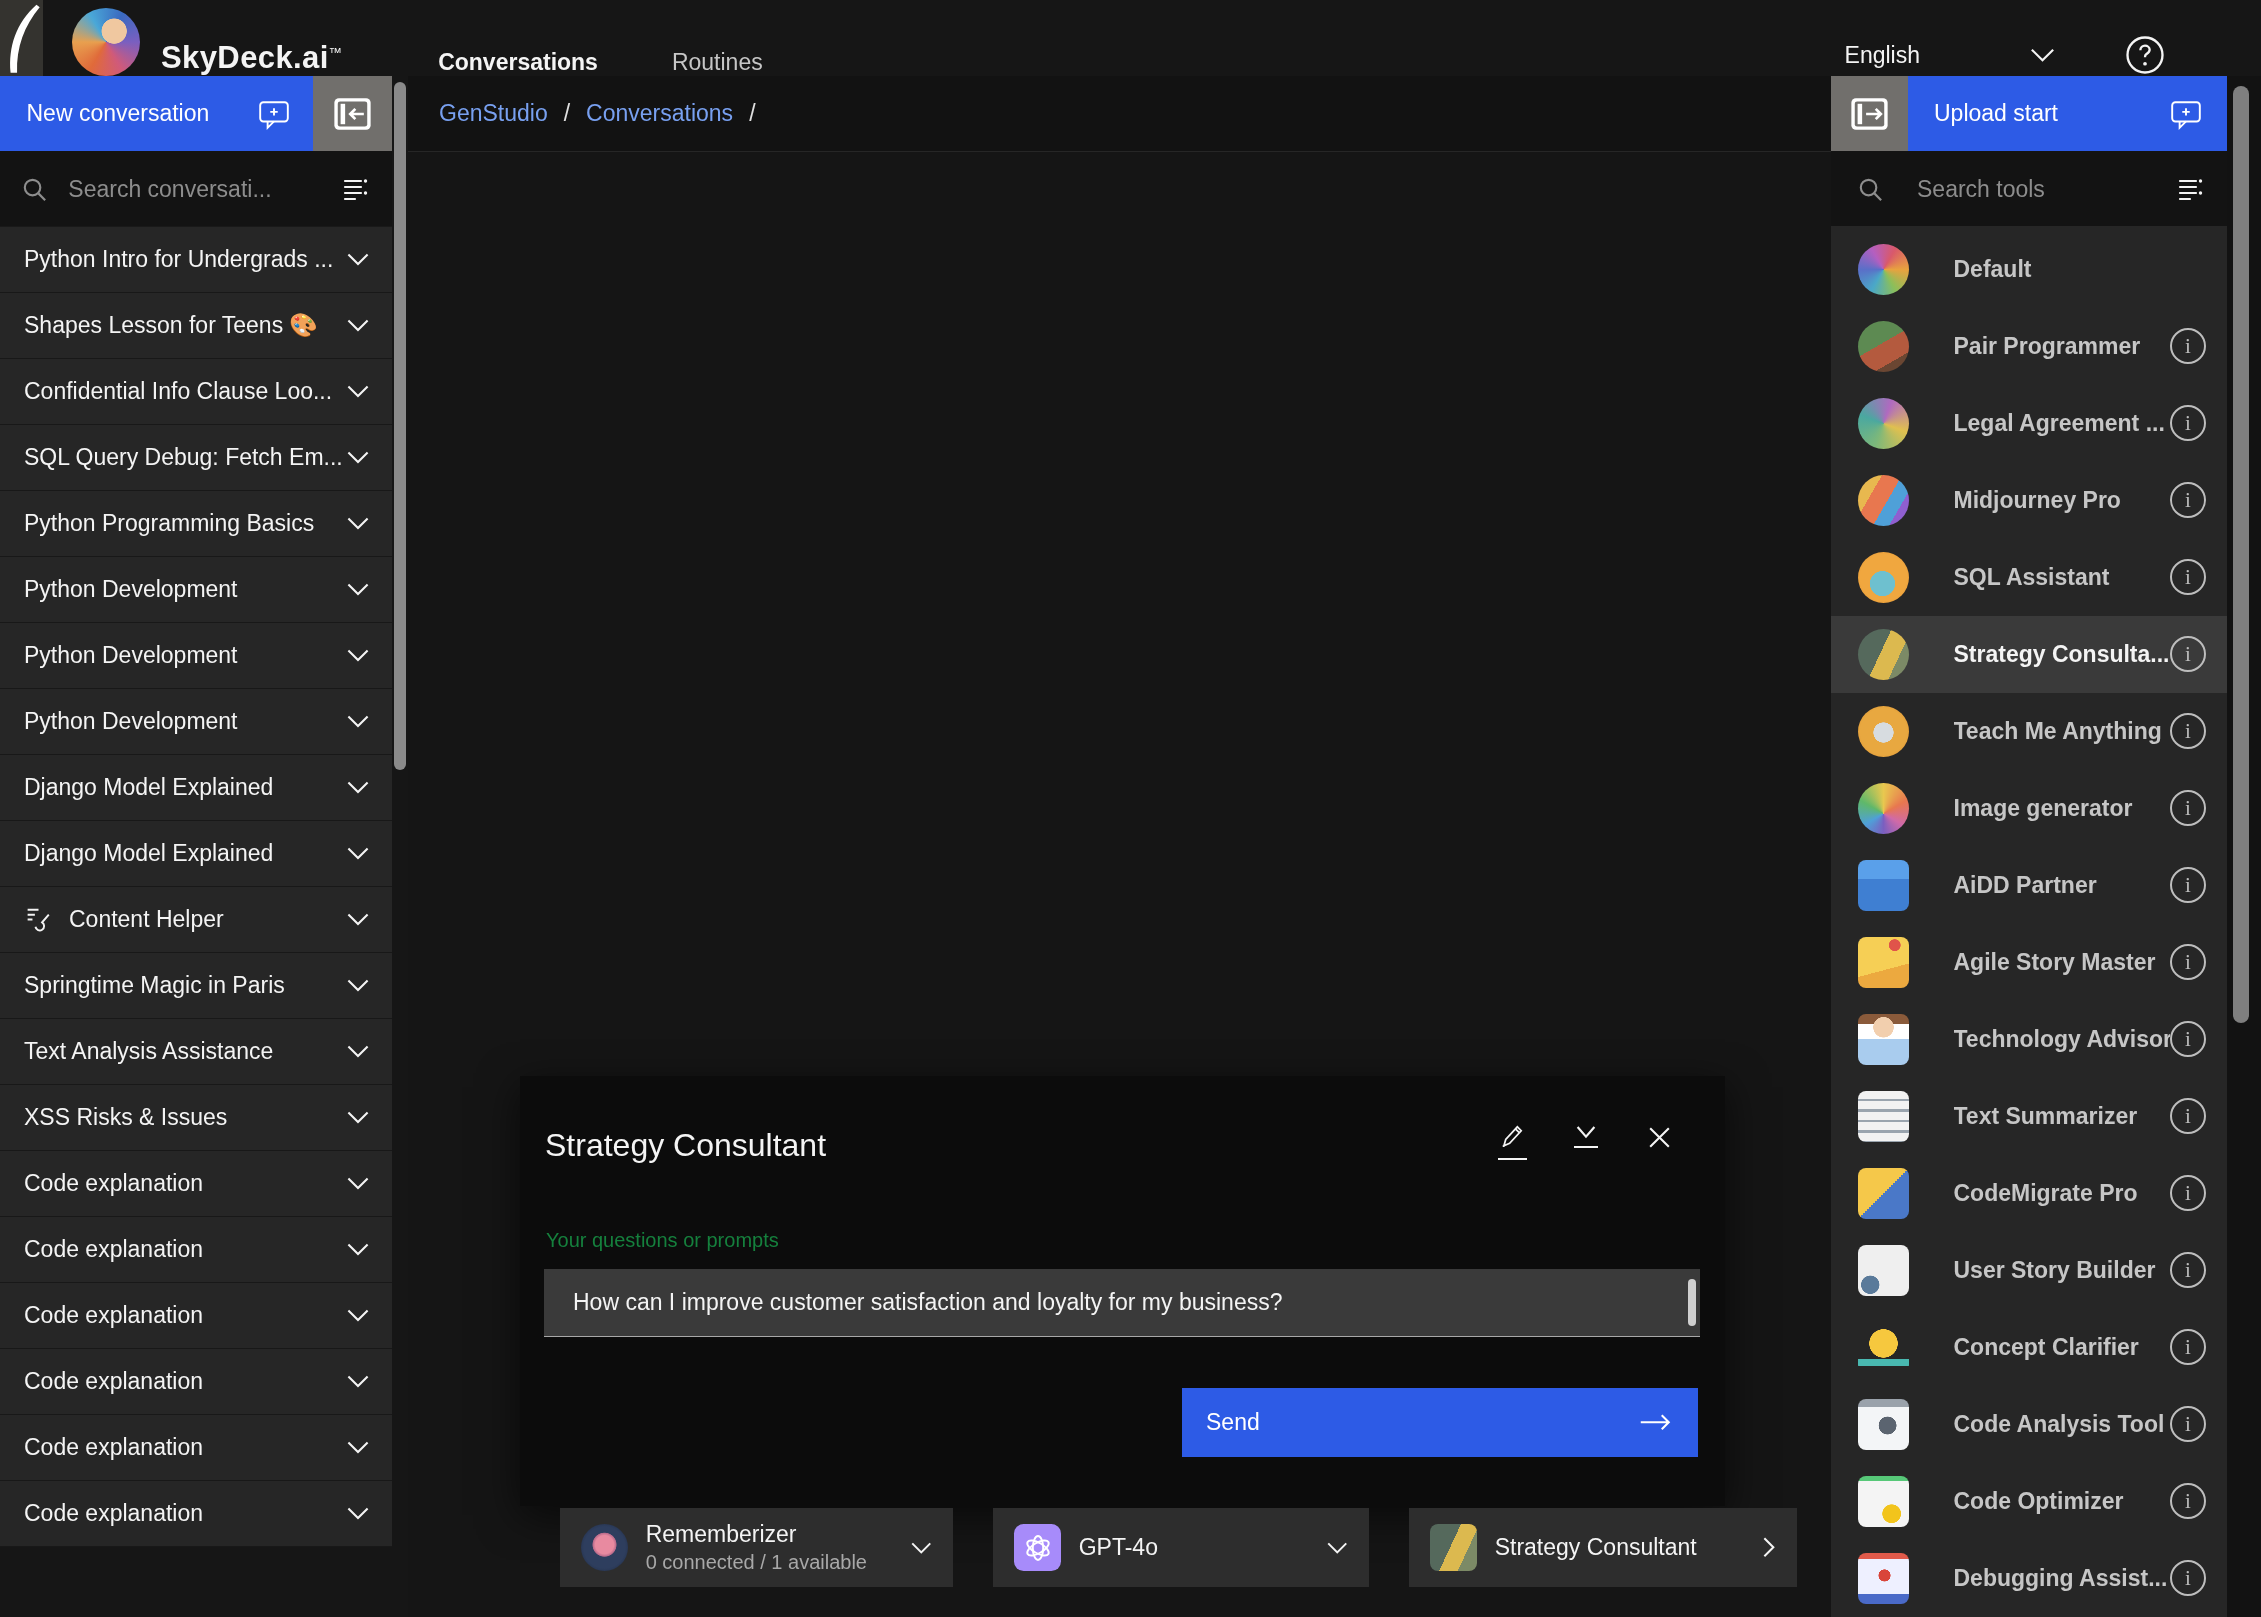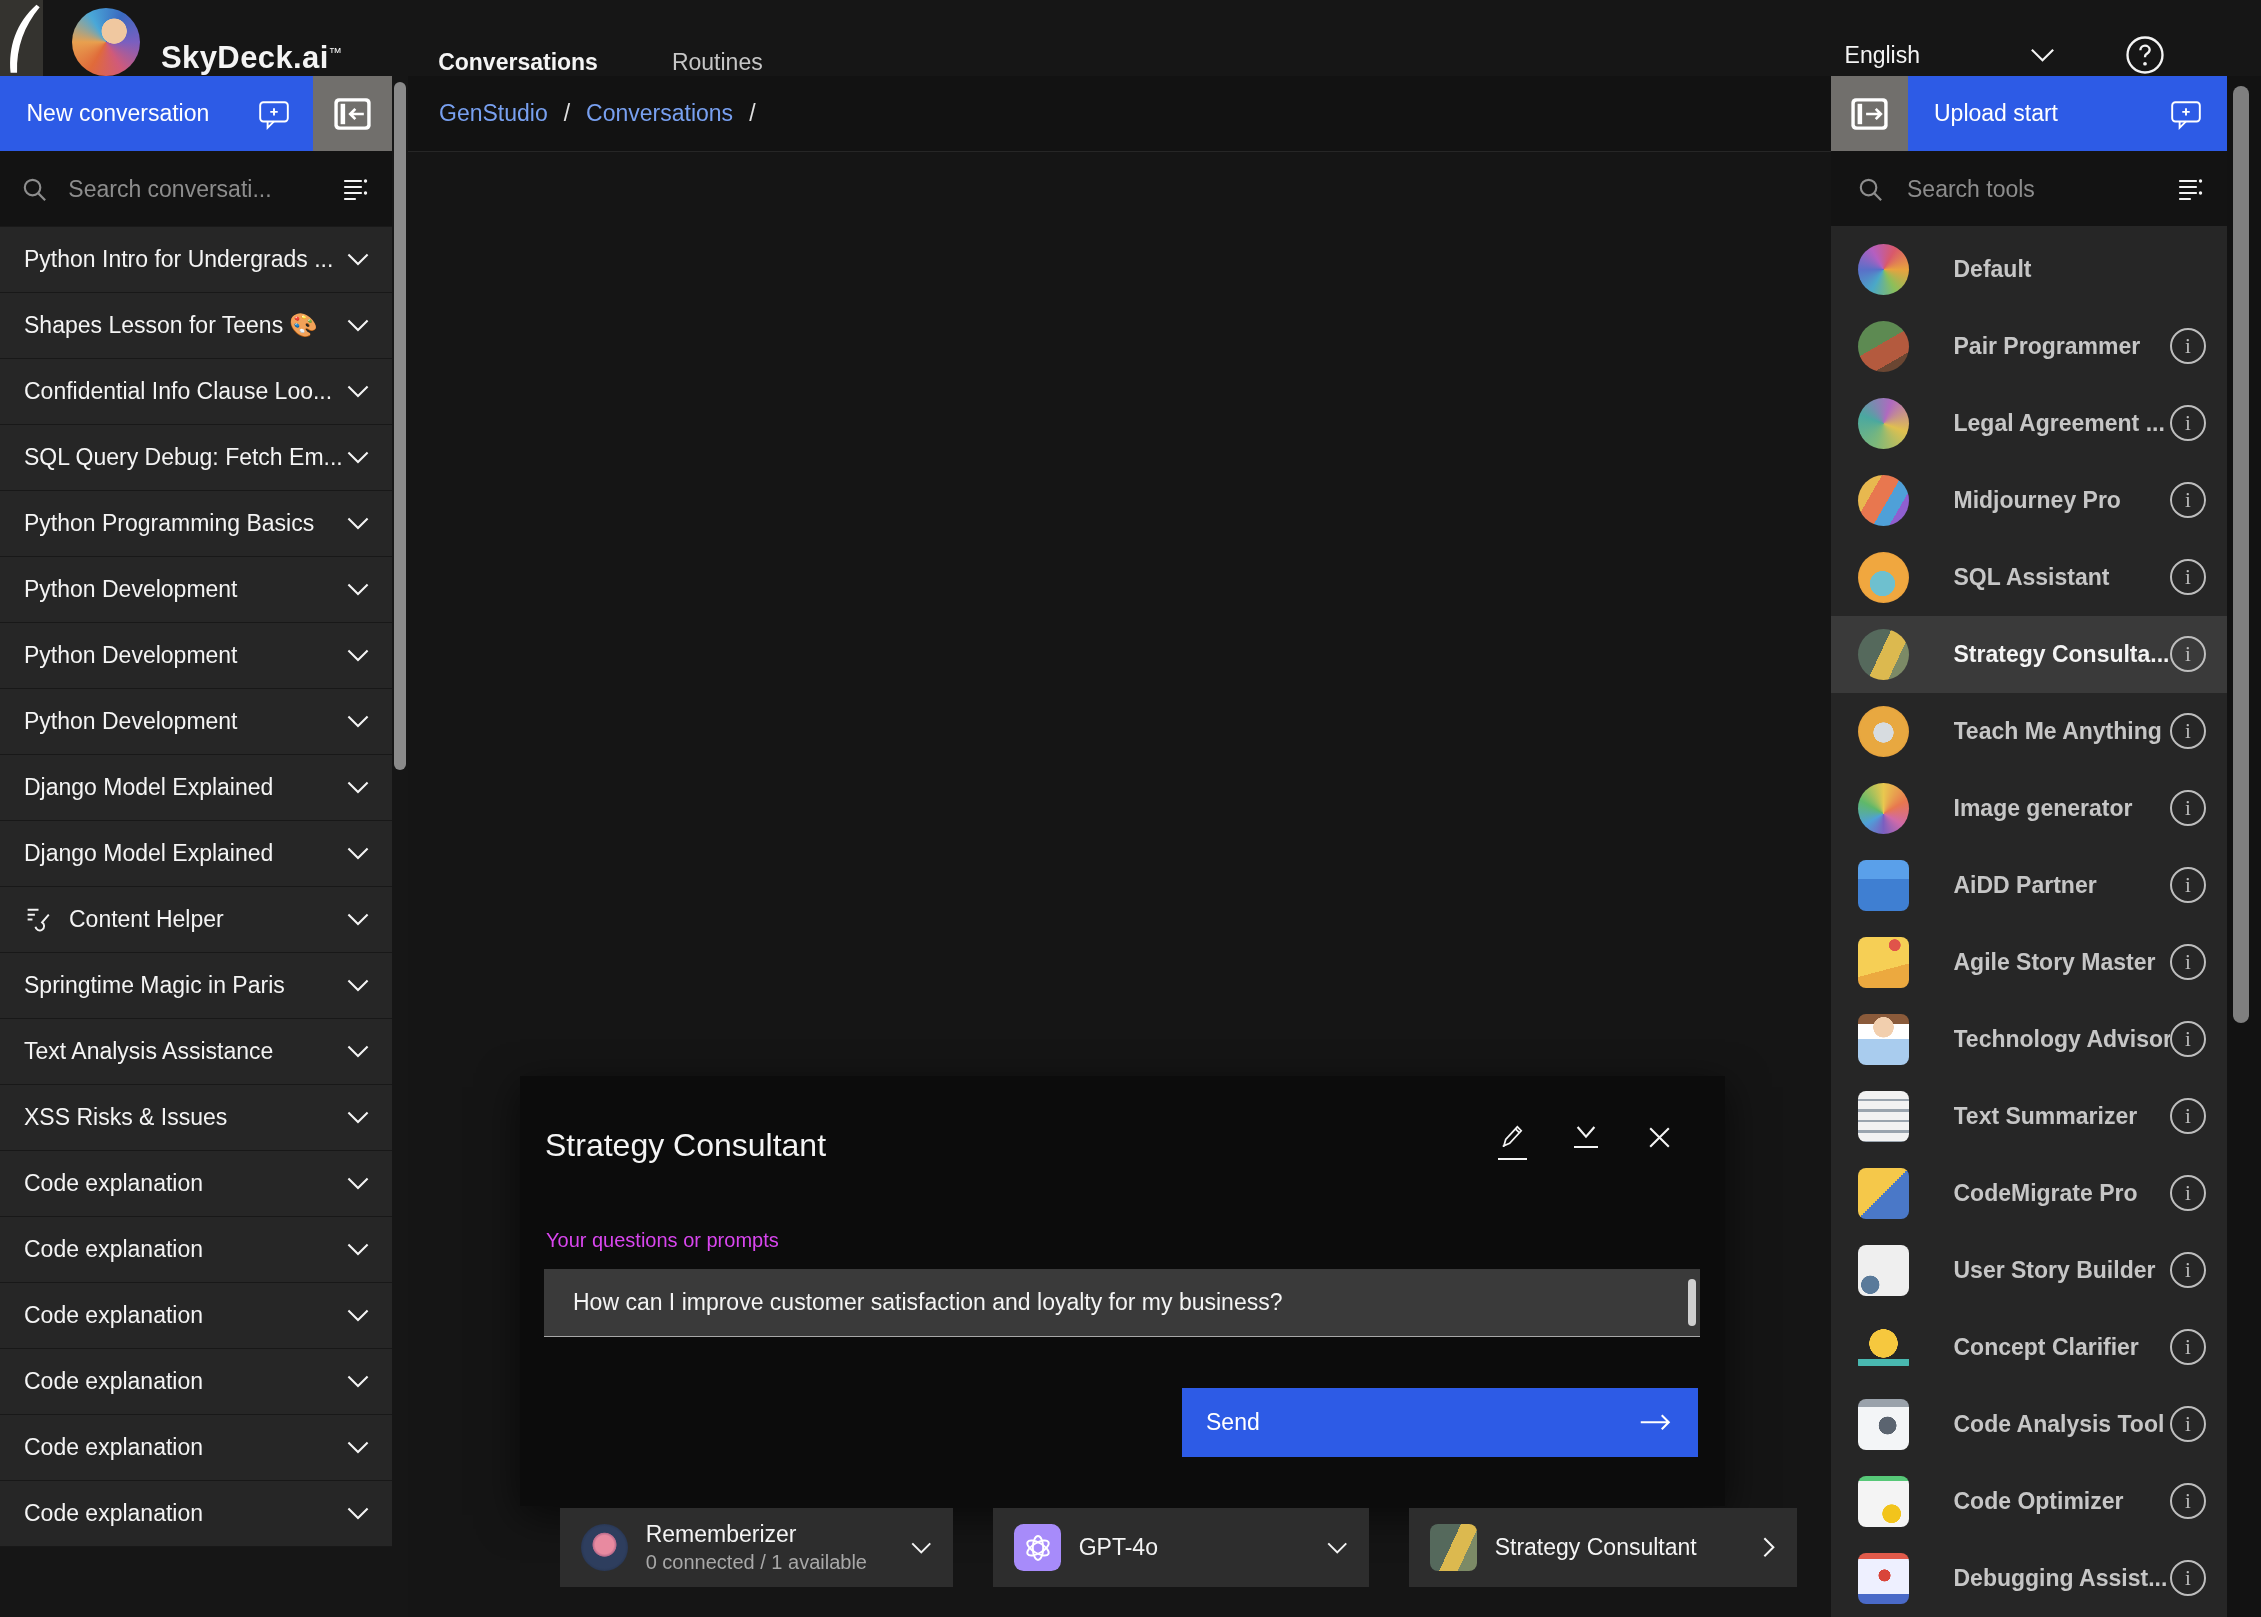--- a/index.html
+++ b/index.html
@@ -52,21 +52,21 @@
      align-items:center;padding-left:31px;gap:16px;box-sizing:border-box;}
   .breadcrumb a{color:var(--link);font-size:23px;text-decoration:none;cursor:pointer;}
   .breadcrumb .sep{color:#e0e0e0;font-size:23px;}
 
   .modal{position:absolute;left:112px;top:1000px;width:1205px;height:430px;background:#0c0c0c;
      box-shadow:0 9.6px 39px rgba(0,0,0,.6);}
   .modal-title{position:absolute;left:25px;top:24px;font-size:32px;font-weight:400;color:#f4f4f4;}
   .modal-icons{position:absolute;right:51px;top:47px;display:flex;gap:47px;align-items:flex-start;}
   .mi{cursor:pointer;}
   .mi.underlined{border-bottom:2.4px solid #f4f4f4;padding-bottom:5.6px;}
-  .prompt-label{position:absolute;left:26px;top:153px;font-size:20px;color:#d946ef;}
+  .prompt-label{position:absolute;left:26px;top:153px;font-size:20px;color:#15803d;}
   .prompt-box{position:absolute;left:24px;top:193px;width:1156px;height:68px;background:#3a3a3a;
      border-bottom:1.6px solid #a8a8a8;box-sizing:border-box;display:flex;align-items:center;cursor:text;}
   .prompt-text{font-size:23px;color:#f4f4f4;padding-left:29px;white-space:nowrap;overflow:hidden;flex:1;}
   .prompt-scroll{width:8px;height:47px;border-radius:4px;background:#cfcfcf;margin-right:4px;flex:none;}
   .send-btn{position:absolute;left:662px;top:312px;width:516px;height:69px;background:var(--accent);
      display:flex;align-items:center;justify-content:space-between;padding:0 24px;box-sizing:border-box;cursor:pointer;}
   .send-btn .lbl{font-size:23px;color:#fff;}
 
   .cards{position:absolute;left:112px;top:1432px;display:flex;gap:40px;padding-left:40px;}
   .card{height:79px;background:#2d2d2d;display:flex;align-items:center;padding:0 21px;box-sizing:border-box;cursor:pointer;}
@@ -85,21 +85,21 @@
 
   
   .right-sidebar{position:absolute;left:1831px;top:76px;width:430px;height:1542px;background:#161616;}
   .rs-header{display:flex;height:75px;}
   .rs-collapse{width:77px;height:75px;background:#716f6c;display:flex;align-items:center;justify-content:center;cursor:pointer;}
   .rs-blue{width:319px;height:75px;background:var(--accent);display:flex;align-items:center;
      justify-content:space-between;padding:0 24px 0 26px;box-sizing:border-box;cursor:pointer;}
   .rs-blue .lbl{font-size:23px;color:#fff;}
   .rs-search{width:396px;height:76px;background:#131313;display:flex;align-items:center;
      padding:0 21px 0 24px;box-sizing:border-box;}
-  .rs-search input{flex:1;margin-left:19px;background:transparent;border:none;outline:none;
+  .rs-search input{flex:1;margin-left:29px;background:transparent;border:none;outline:none;
      font-family:inherit;font-size:23px;color:#f4f4f4;min-width:0;}
   .rs-search input::placeholder{color:#8d8d8d;}
   .tool-list{position:absolute;left:0;top:150px;width:396px;bottom:0;background:#262626;overflow:hidden;padding-top:4.8px;}
   .tool-row{height:77px;display:flex;align-items:center;padding-left:26.5px;box-sizing:border-box;cursor:pointer;}
   .tool-row.selected{background:#3a3a3a;}
   .tool-row .tavatar{width:51px;height:51px;flex:none;}
   .tool-row .tlabel{margin-left:45px;font-size:23px;font-weight:700;color:#c6c6c6;white-space:nowrap;overflow:hidden;flex:1;}
   .tool-row.selected .tlabel{color:#f4f4f4;}
   .info-icon{width:32px;height:32px;border:2.4px solid #bdbdbd;border-radius:50%;color:#bdbdbd;
      font-family:"Liberation Serif",serif;font-size:21px;display:flex;align-items:center;justify-content:center;

